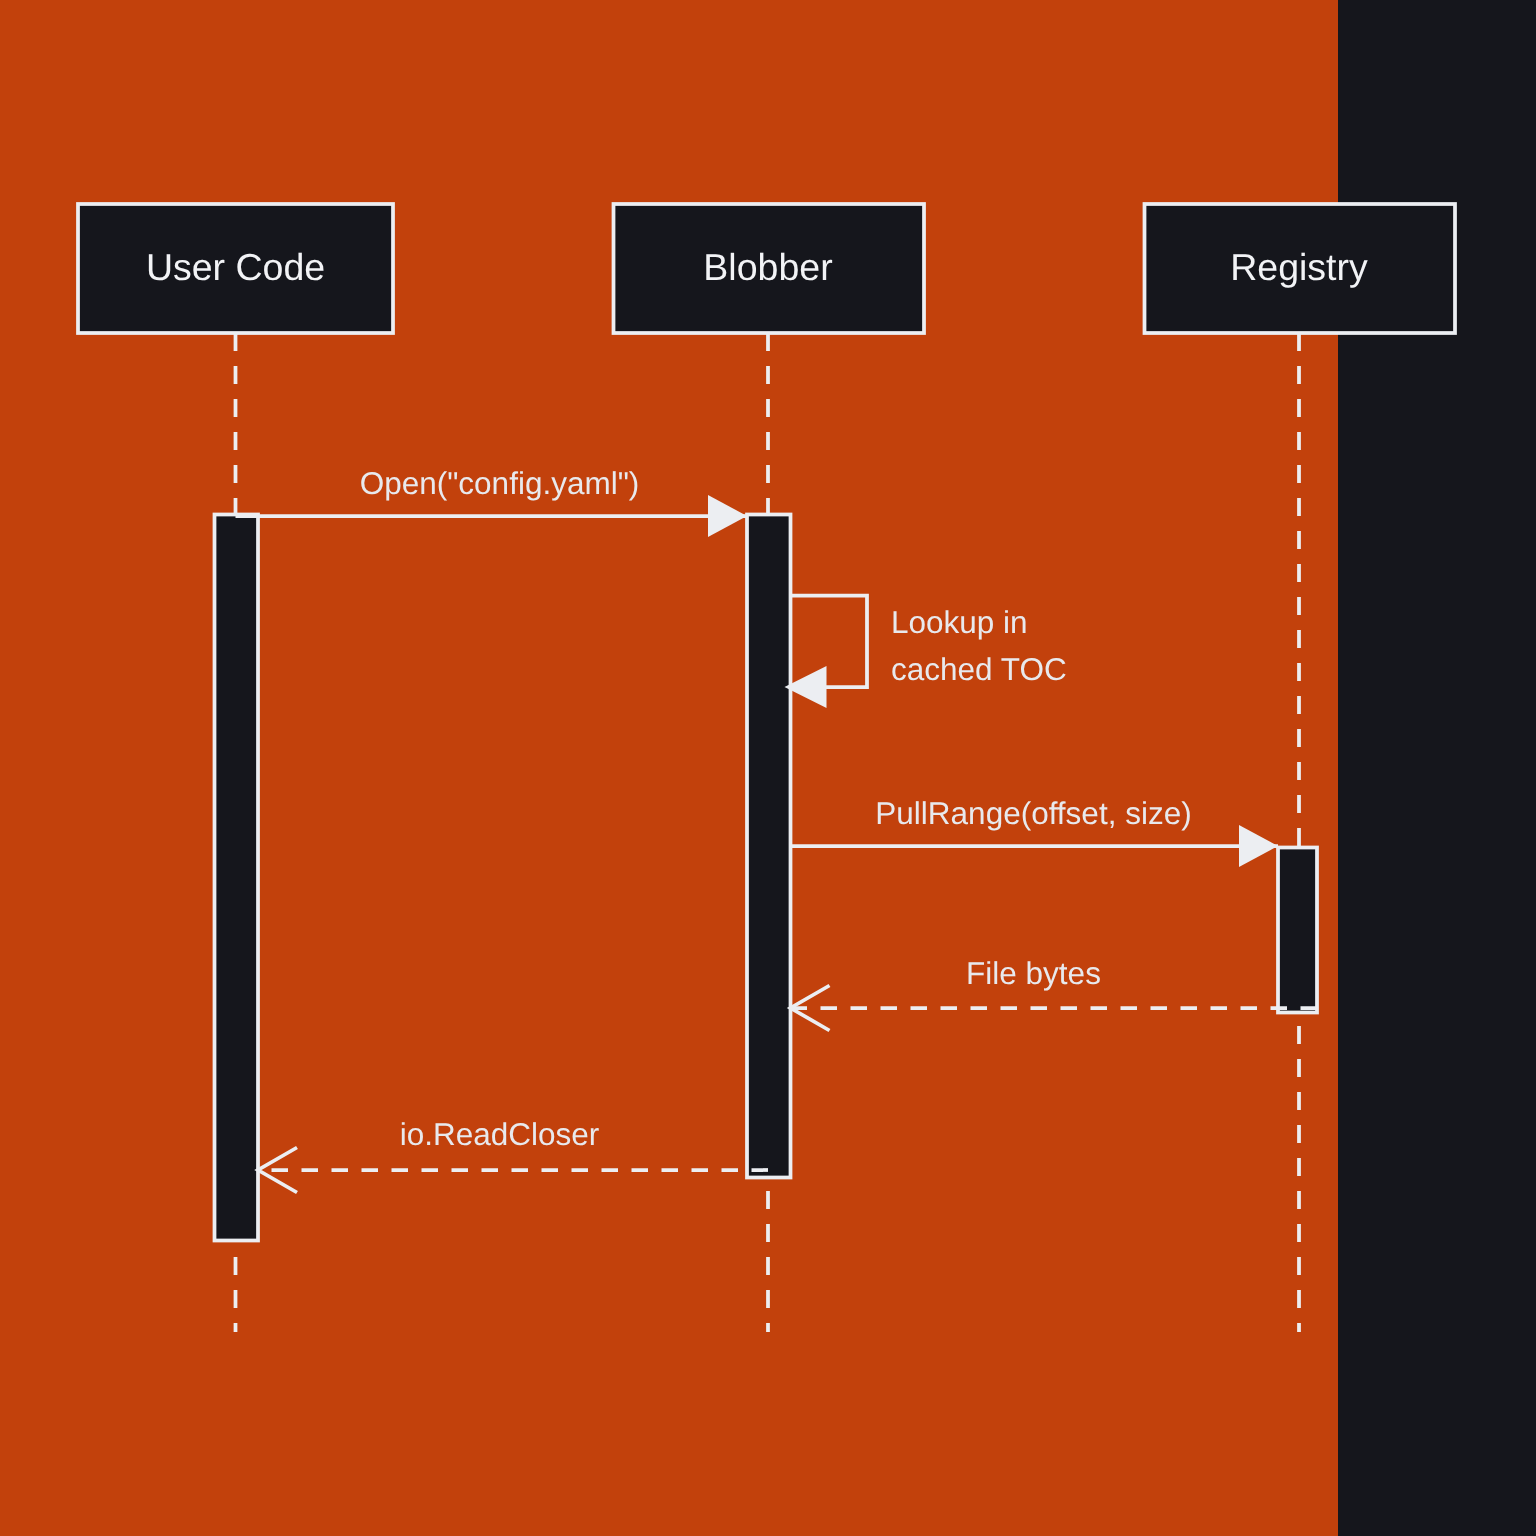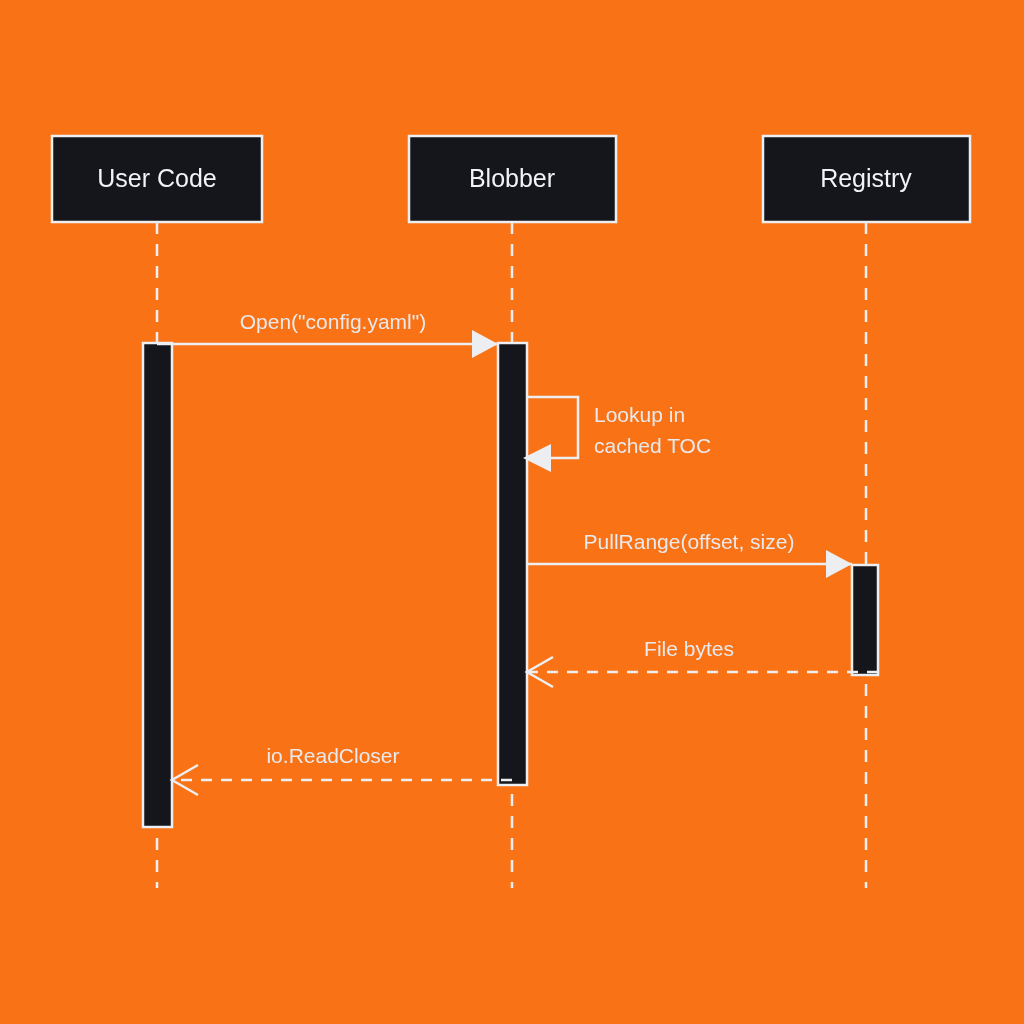--- a/index.html
+++ b/index.html
@@ -9,23 +9,24 @@
     background: #15161c;
   }
   body {
     width: 1024px;
     height: 1024px;
     overflow: hidden;
     font-family: "Liberation Sans", sans-serif;
   }
   #diagram-root {
     position: relative;
-    width: 1024px;
+    width: 844px;
     height: 1024px;
-    background: #f97316;
+    background: #c2410c;
+    padding-left: 48px;
   }
   svg.diagram-canvas {
     position: absolute;
     top: 0;
     left: 0;
     width: 1024px;
     height: 1024px;
     display: block;
   }
   .participant-box-rect {

